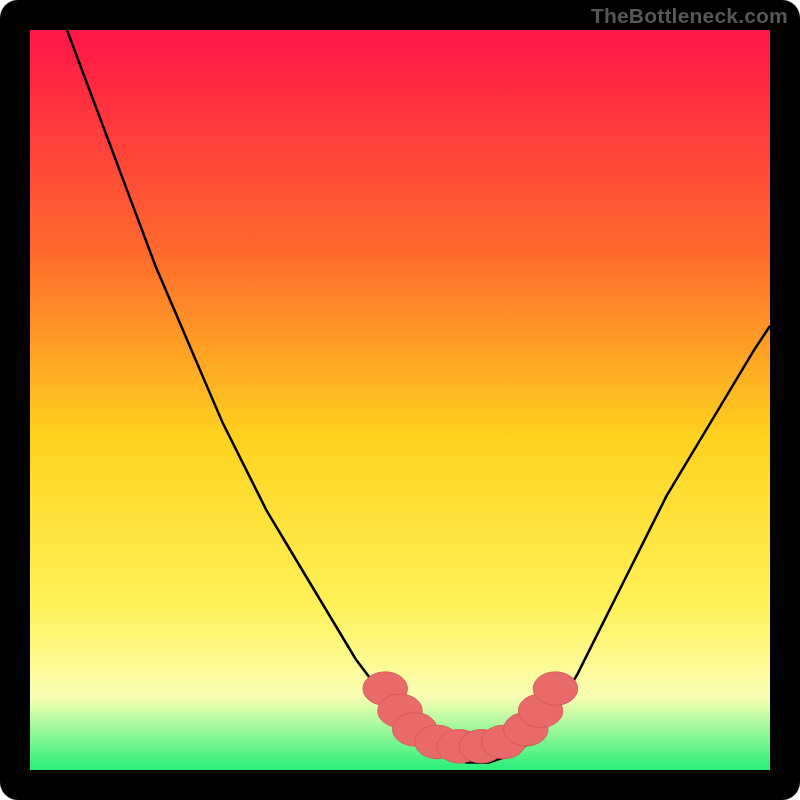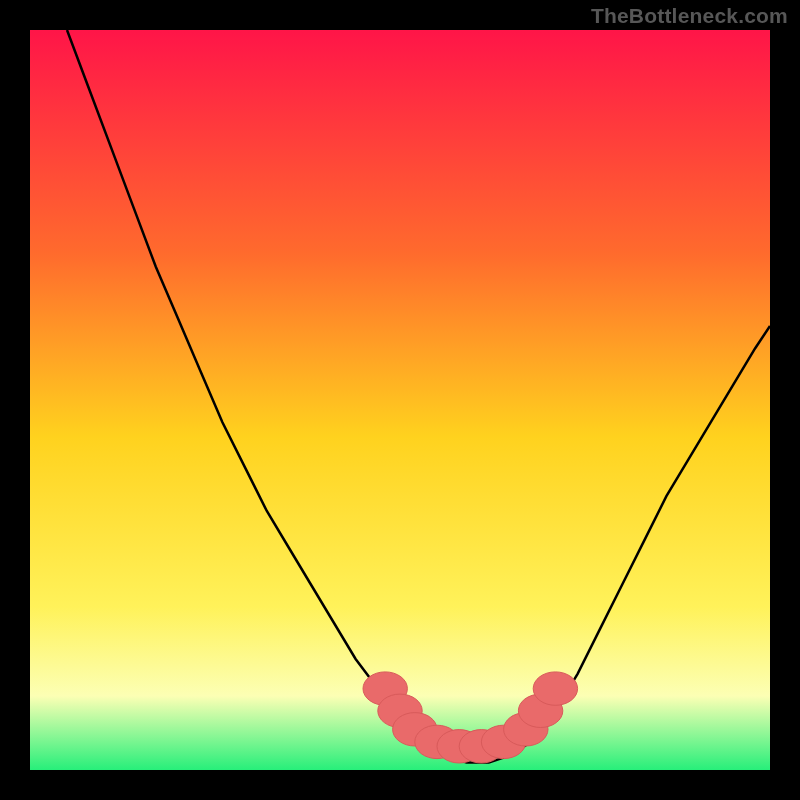--- a/index.html
+++ b/index.html
@@ -8,20 +8,21 @@
     width: 800px;
     height: 800px;
     overflow: hidden;
     font-family: Arial, Helvetica, sans-serif;
   }
   .outer-frame {
     width: 800px;
     height: 800px;
     background: #000000;
     position: relative;
+    border-radius: 18px;
   }
   .watermark {
     position: absolute;
     top: 4px;
     right: 12px;
     color: #575757;
     font-size: 21px;
     font-weight: 600;
     letter-spacing: 0.2px;
     z-index: 30;

